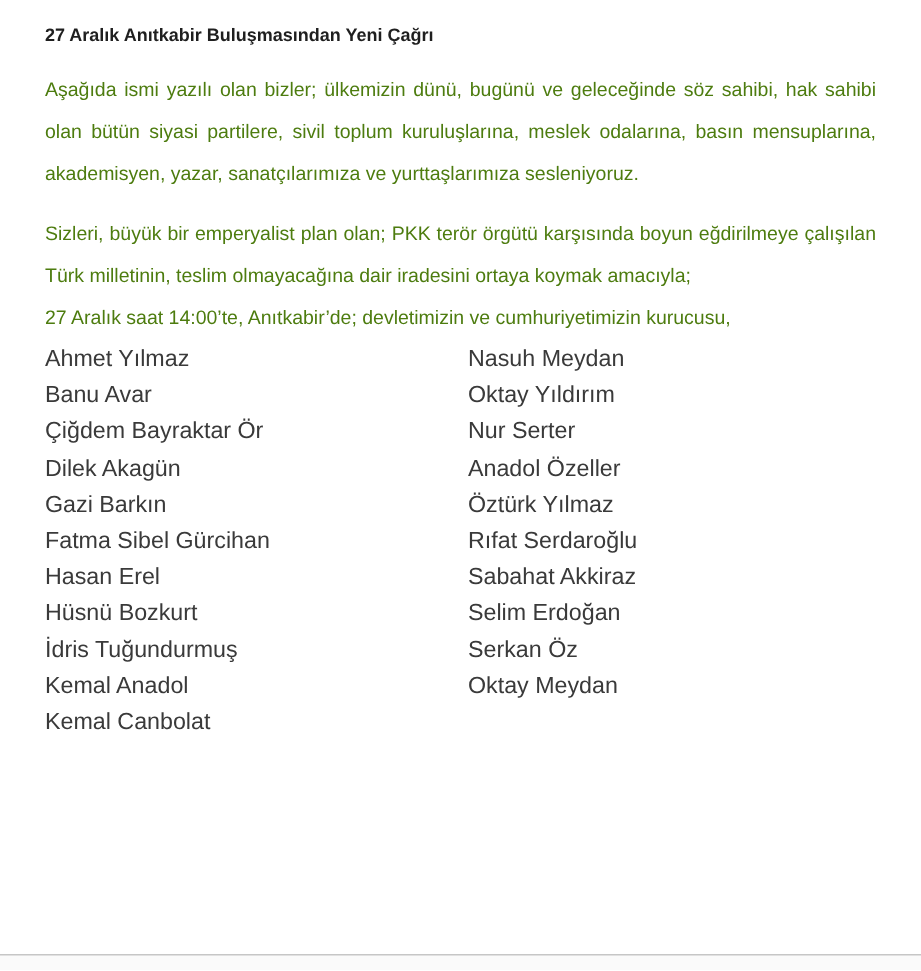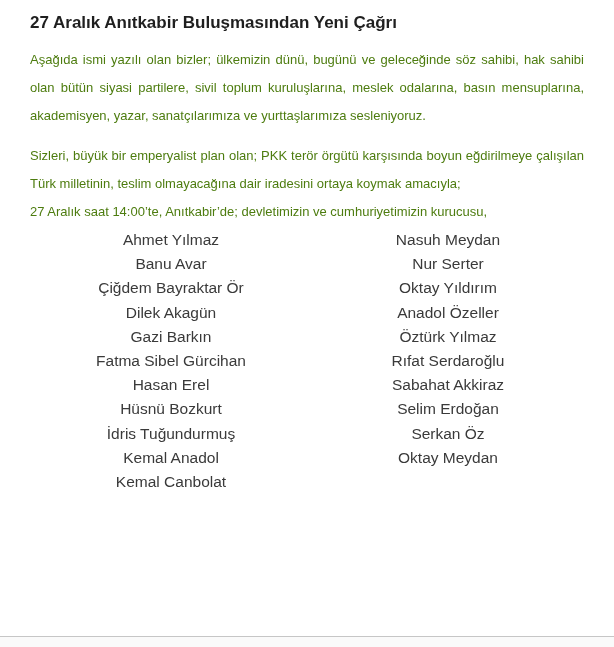--- a/index.html
+++ b/index.html
@@ -15,39 +15,38 @@
     display: flex;
     flex-direction: column;
     overflow: hidden;
   }
   .content {
     flex: 1 1 auto;
     padding: 12px 30px 0 30px;
     color: #3a3a3a;
   }
   .doc-title {
-    font-size: 17px;
+    font-size: 12px;
     line-height: 22px;
     font-weight: bold;
     color: #1f1f1f;
     margin-bottom: 12px;
     white-space: nowrap;
   }
   .para {
     font-size: 13px;
     line-height: 28px;
     text-align: justify;
     color: #4d7c0f;
   }
   .para.gap-after { margin-bottom: 12px; }
   .names {
     display: grid;
     grid-template-columns: 282px 1fr;
     margin-top: 2px;
-    text-align: center;
   }
   .names .col { display: flex; flex-direction: column; }
   .name-row {
     font-size: 15.5px;
     line-height: 24.2px;
     color: #3a3a3a;
     white-space: nowrap;
   }
   .footer-strip {
     flex: 0 0 auto;
@@ -80,22 +79,22 @@
         <div class="name-row">Gazi Barkın</div>
         <div class="name-row">Fatma Sibel Gürcihan</div>
         <div class="name-row">Hasan Erel</div>
         <div class="name-row">Hüsnü Bozkurt</div>
         <div class="name-row">İdris Tuğundurmuş</div>
         <div class="name-row">Kemal Anadol</div>
         <div class="name-row">Kemal Canbolat</div>
       </div>
       <div class="col">
         <div class="name-row">Nasuh Meydan</div>
+        <div class="name-row">Oktay Yıldırım</div>
         <div class="name-row">Nur Serter</div>
-        <div class="name-row">Oktay Yıldırım</div>
         <div class="name-row">Anadol Özeller</div>
         <div class="name-row">Öztürk Yılmaz</div>
         <div class="name-row">Rıfat Serdaroğlu</div>
         <div class="name-row">Sabahat Akkiraz</div>
         <div class="name-row">Selim Erdoğan</div>
         <div class="name-row">Serkan Öz</div>
         <div class="name-row">Oktay Meydan</div>
       </div>
     </div>
 

